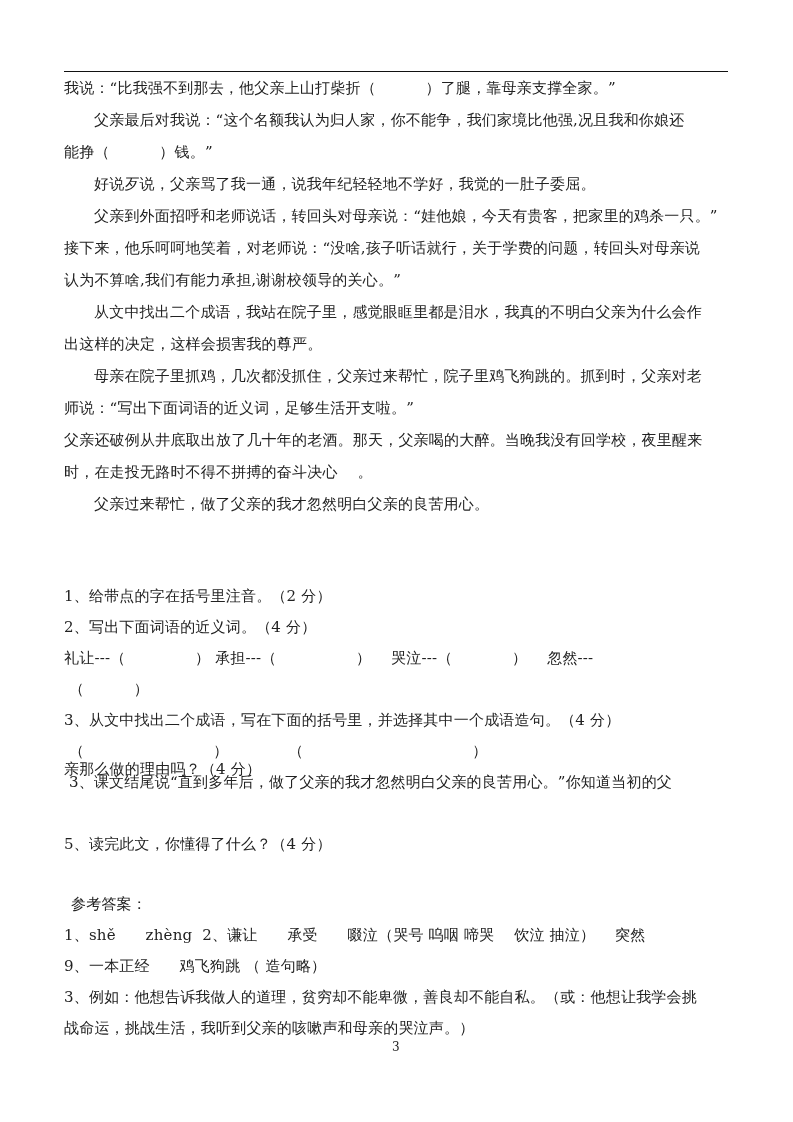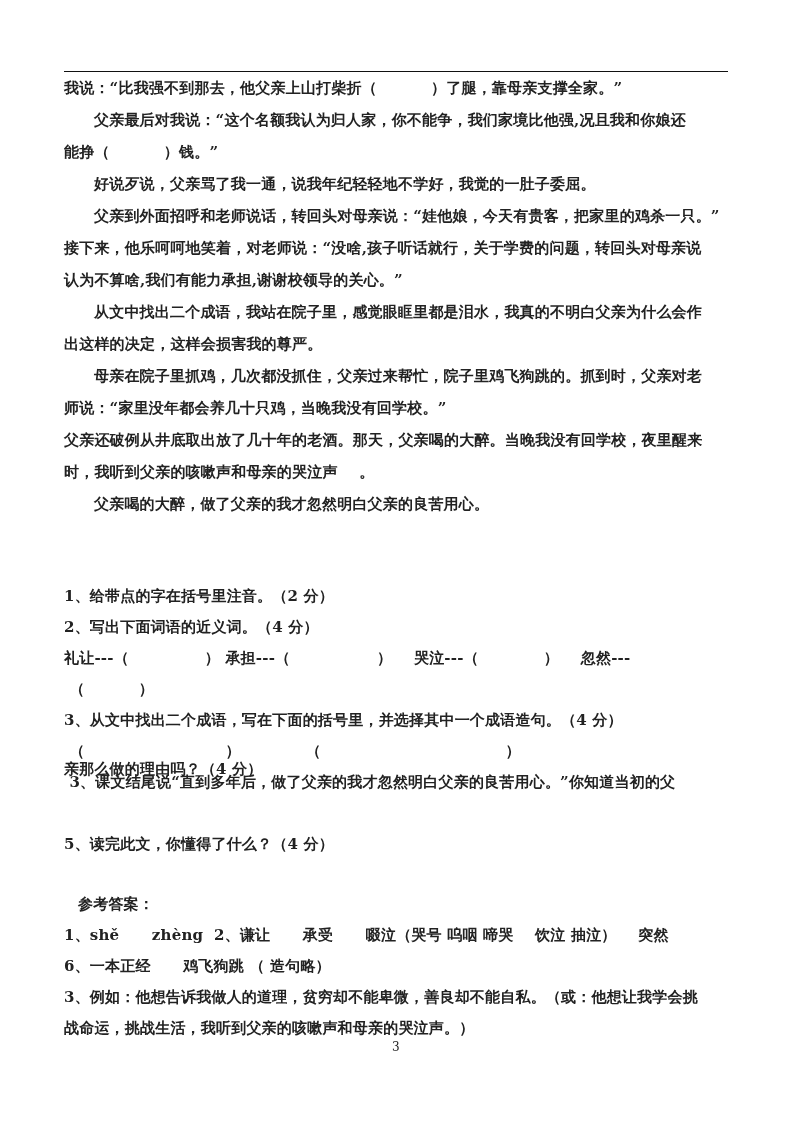--- a/index.html
+++ b/index.html
@@ -2,53 +2,53 @@
 <html><head>
   <meta charset="utf-8">
   <style>
     html, body { margin: 0; padding: 0; background: #ffffff; }
     body {
       width: 793px; height: 1122px; position: relative; overflow: hidden;
       font-family: "DejaVu Serif", "Liberation Serif", serif;
       color: #222; font-size: 15px;
     }
     .rule { position: absolute; left: 64px; top: 71px; width: 664px; height: 0; border-top: 1.3px solid #111; }
-    .line { position: absolute; left: 64px; white-space: pre; font-size: 15px; line-height: 20px; letter-spacing: 0.2px; font-weight: bold; }
+    .line { position: absolute; left: 64px; white-space: pre; font-size: 15px; line-height: 20px; letter-spacing: 0.2px; }
     .ind { left: 94px; }
     .pagenum { position: absolute; left: 392px; top: 1040px; font-size: 12px; }
   </style>
 </head>
 <body>
 
 <div class="rule"></div>
 
 <div class="line" style="top:78px">我说：“比我强不到那去，他父亲上山打柴折（          ）了腿，靠母亲支撑全家。”</div>
 <div class="line ind" style="top:110px">父亲最后对我说：“这个名额我认为归人家，你不能争，我们家境比他强,况且我和你娘还</div>
 <div class="line" style="top:142px">能挣（          ）钱。”</div>
 <div class="line ind" style="top:174px">好说歹说，父亲骂了我一通，说我年纪轻轻地不学好，我觉的一肚子委屈。</div>
 <div class="line ind" style="top:206px">父亲到外面招呼和老师说话，转回头对母亲说：“娃他娘，今天有贵客，把家里的鸡杀一只。”</div>
 <div class="line" style="top:238px">接下来，他乐呵呵地笑着，对老师说：“没啥,孩子听话就行，关于学费的问题，转回头对母亲说</div>
 <div class="line" style="top:270px">认为不算啥,我们有能力承担,谢谢校领导的关心。”</div>
 <div class="line ind" style="top:302px">从文中找出二个成语，我站在院子里，感觉眼眶里都是泪水，我真的不明白父亲为什么会作</div>
 <div class="line" style="top:334px">出这样的决定，这样会损害我的尊严。</div>
 <div class="line ind" style="top:366px">母亲在院子里抓鸡，几次都没抓住，父亲过来帮忙，院子里鸡飞狗跳的。抓到时，父亲对老</div>
-<div class="line" style="top:398px">师说：“家里没年都会养几十只鸡，当晚我没有回学校。”</div>
+<div class="line" style="top:398px">师说：“写出下面词语的近义词，足够生活开支啦。”</div>
 <div class="line" style="top:430px">父亲还破例从井底取出放了几十年的老酒。那天，父亲喝的大醉。当晚我没有回学校，夜里醒来</div>
-<div class="line" style="top:462px">时，我听到父亲的咳嗽声和母亲的哭泣声    。</div>
-<div class="line ind" style="top:494px">父亲喝的大醉，做了父亲的我才忽然明白父亲的良苦用心。</div>
+<div class="line" style="top:462px">时，在走投无路时不得不拼搏的奋斗决心    。</div>
+<div class="line ind" style="top:494px">父亲过来帮忙，做了父亲的我才忽然明白父亲的良苦用心。</div>
 
 <div class="line" style="top:586px">1、给带点的字在括号里注音。（2 分）</div>
 <div class="line" style="top:617px">2、写出下面词语的近义词。（4 分）</div>
 <div class="line" style="top:648px">礼让---（              ） 承担---（                ）    哭泣---（            ）    忽然---</div>
 <div class="line" style="top:679px"> （          ）</div>
 <div class="line" style="top:710px">3、从文中找出二个成语，写在下面的括号里，并选择其中一个成语造句。（4 分）</div>
 <div class="line" style="top:741px"> （                          ）            （                                  ）</div>
 <div class="line" style="top:772px"> 3、课文结尾说“直到多年后，做了父亲的我才忽然明白父亲的良苦用心。”你知道当初的父</div>
 <div class="line" style="top:759px">亲那么做的理由吗？（4 分）</div>
 <div class="line" style="top:834px">5、读完此文，你懂得了什么？（4 分）</div>
 
-<div class="line" style="top:894px; left:78px">参考答案：</div>
+<div class="line" style="top:894px; left:71px">参考答案：</div>
 <div class="line" style="top:925px">1、shě      zhèng  2、谦让      承受      啜泣（哭号 呜咽 啼哭    饮泣 抽泣）    突然</div>
-<div class="line" style="top:956px">6、一本正经      鸡飞狗跳 （ 造句略）</div>
+<div class="line" style="top:956px">9、一本正经      鸡飞狗跳 （ 造句略）</div>
 <div class="line" style="top:987px">3、例如：他想告诉我做人的道理，贫穷却不能卑微，善良却不能自私。（或：他想让我学会挑</div>
 <div class="line" style="top:1018px">战命运，挑战生活，我听到父亲的咳嗽声和母亲的哭泣声。）</div>
 
 <div class="pagenum">3</div>
 
 </body></html>

